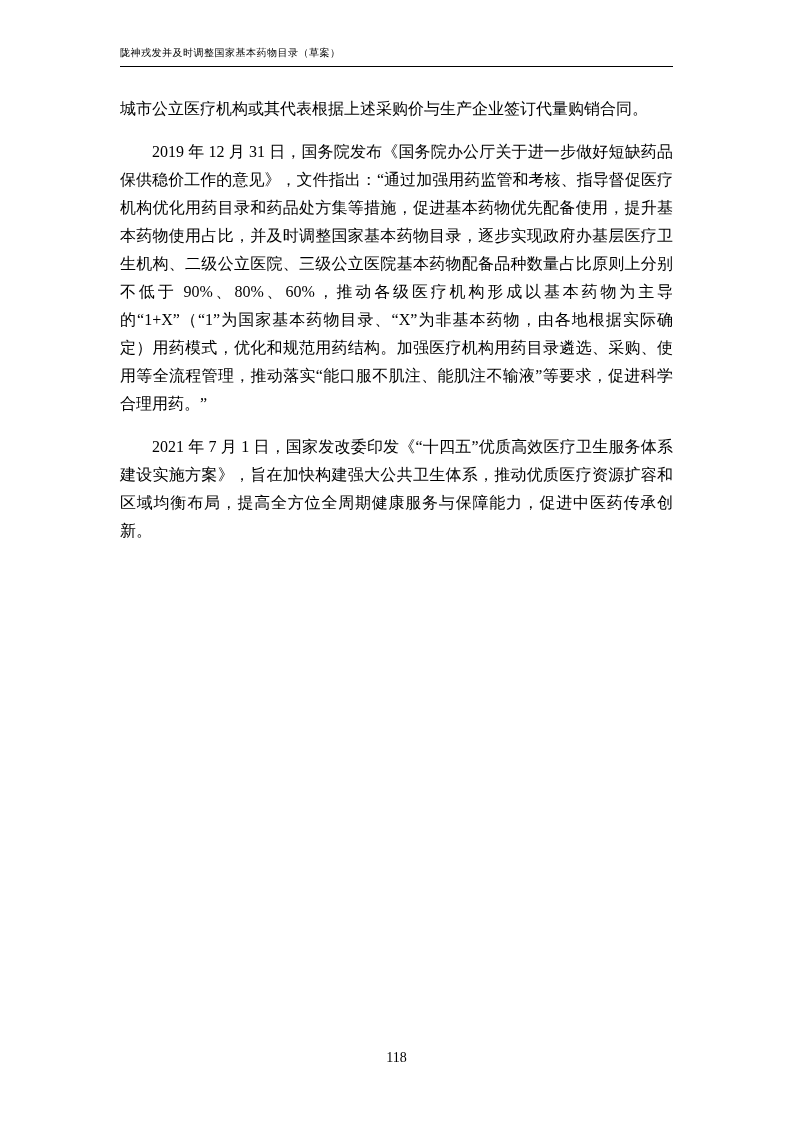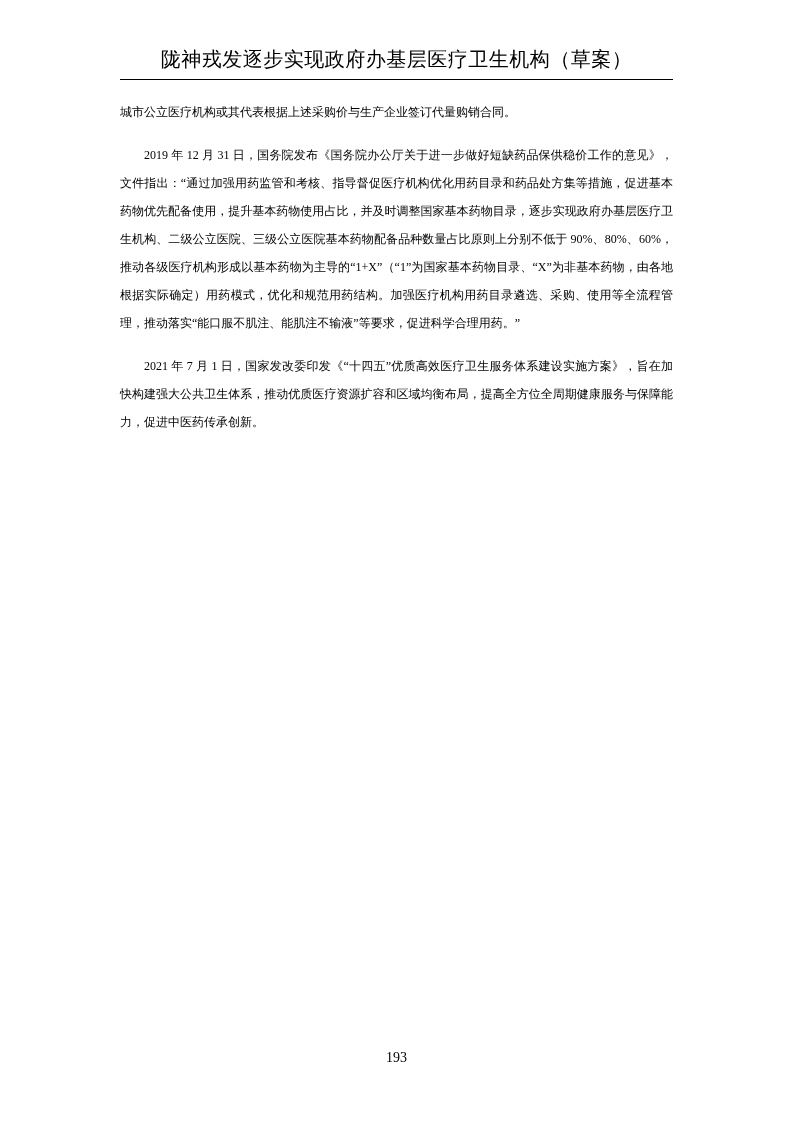--- a/index.html
+++ b/index.html
@@ -13,33 +13,33 @@
     height: 1122px;
     background: #ffffff;
     color: #000000;
     box-sizing: border-box;
     padding: 46px 120px 0 120px;
     font-family: "Liberation Serif", "DejaVu Serif", serif;
     overflow: hidden;
   }
   .header {
     display: flex;
-    justify-content: center;
+    justify-content: flex-start;
     align-items: flex-end;
-    font-size: 20px;
+    font-size: 10px;
     letter-spacing: 0.5px;
   }
   .header-rule {
     border-bottom: 1px solid #000000;
     margin-top: 6px;
     height: 0;
   }
   .doc-body {
-    margin-top: 18px;
-    font-size: 12px;
+    margin-top: 28px;
+    font-size: 16px;
     line-height: 28px;
     text-align: justify;
     text-justify: inter-ideograph;
   }
   .para {
     margin: 0 0 15px 0;
     text-indent: 2em;
   }
   .para.no-indent {
     text-indent: 0;
@@ -53,27 +53,27 @@
     font-size: 14px;
   }
 </style>
 </head>
 <body>
 
 <div class="page">
 
   <div class="header">
     <span class="header-left">陇神戎发</span>
-    <span class="header-right">逐步实现政府办基层医疗卫生机构（草案）</span>
+    <span class="header-right">并及时调整国家基本药物目录（草案）</span>
   </div>
   <div class="header-rule"></div>
 
   <div class="doc-body">
     <p class="para no-indent">城市公立医疗机构或其代表根据上述采购价与生产企业签订代量购销合同。</p>
     <p class="para">2019 年 12 月 31 日，国务院发布《国务院办公厅关于进一步做好短缺药品保供稳价工作的意见》，文件指出：“通过加强用药监管和考核、指导督促医疗机构优化用药目录和药品处方集等措施，促进基本药物优先配备使用，提升基本药物使用占比，并及时调整国家基本药物目录，逐步实现政府办基层医疗卫生机构、二级公立医院、三级公立医院基本药物配备品种数量占比原则上分别不低于 90%、80%、60%，推动各级医疗机构形成以基本药物为主导的“1+X”（“1”为国家基本药物目录、“X”为非基本药物，由各地根据实际确定）用药模式，优化和规范用药结构。加强医疗机构用药目录遴选、采购、使用等全流程管理，推动落实“能口服不肌注、能肌注不输液”等要求，促进科学合理用药。”</p>
     <p class="para">2021 年 7 月 1 日，国家发改委印发《“十四五”优质高效医疗卫生服务体系建设实施方案》，旨在加快构建强大公共卫生体系，推动优质医疗资源扩容和区域均衡布局，提高全方位全周期健康服务与保障能力，促进中医药传承创新。</p>
   </div>
 
   <div class="footer">
-    <span>193</span>
+    <span>118</span>
   </div>
 
 </div>
 
 </body></html>

